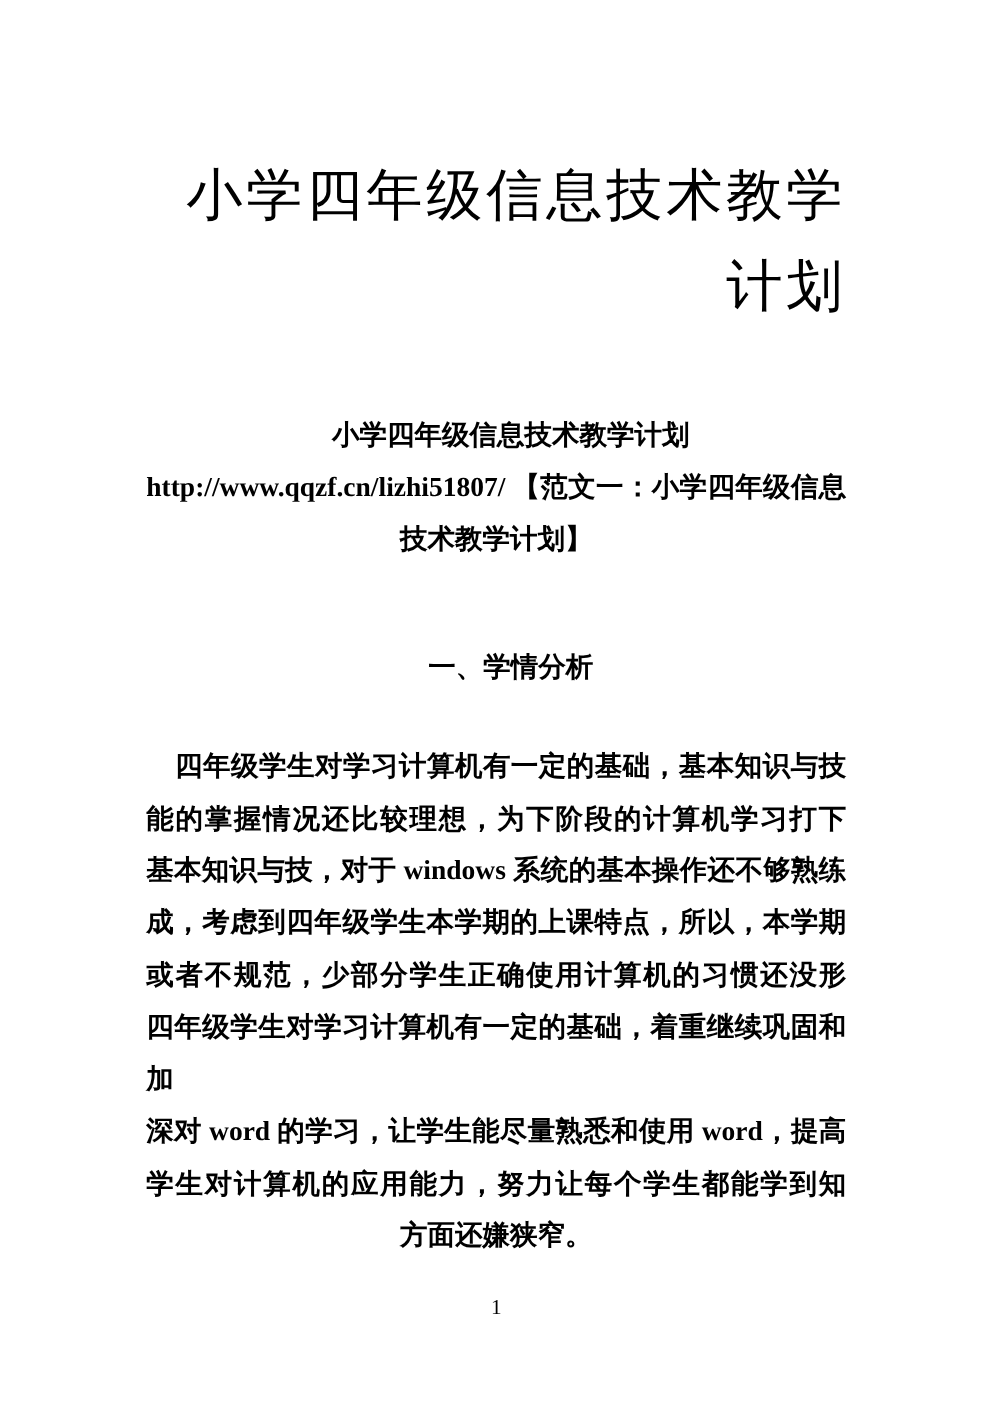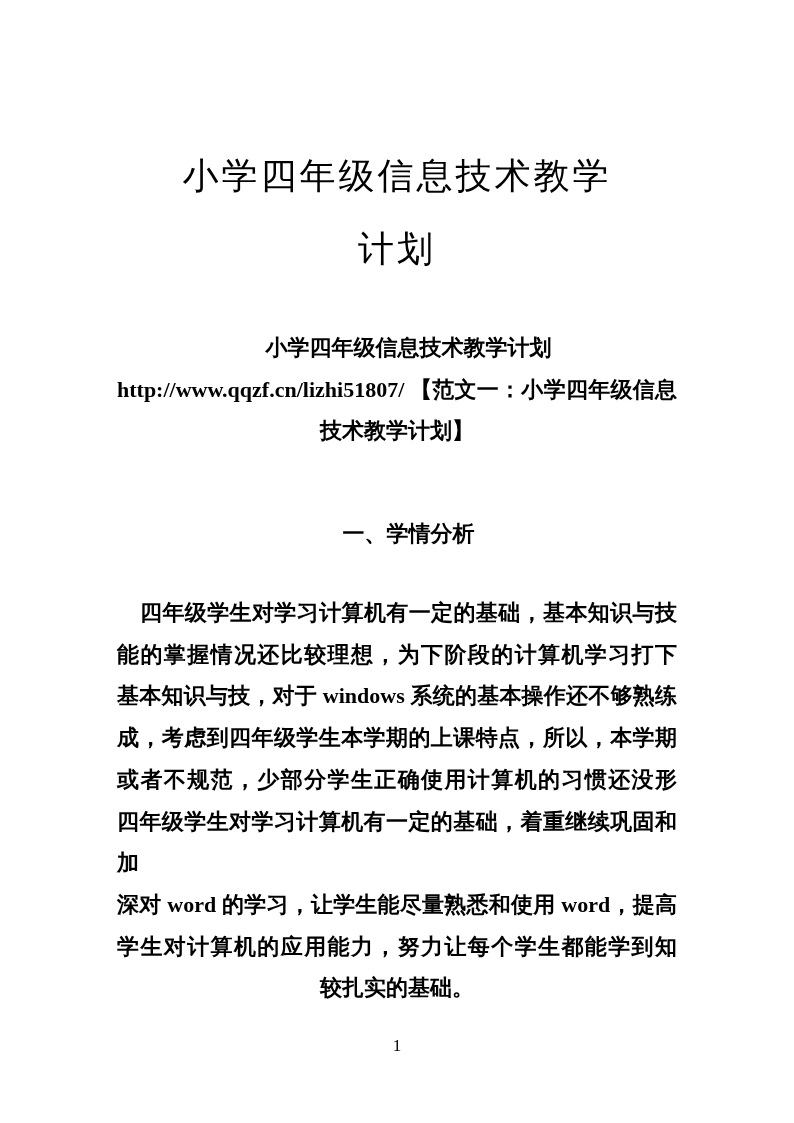--- a/index.html
+++ b/index.html
@@ -12,27 +12,27 @@
     width: 794px;
     height: 1123px;
     background: #ffffff;
     color: #000000;
     font-family: "Liberation Serif", "DejaVu Serif", serif;
     overflow: hidden;
   }
   .doc-title {
     position: absolute;
     left: 117px;
-    top: 140px;
+    top: 120px;
     width: 560px;
-    font-size: 36px;
+    font-size: 45px;
     line-height: 73px;
     font-weight: 400;
     letter-spacing: 3px;
-    text-align: center;
+    text-align: right;
   }
   .title-line { display: block; }
   .block {
     position: absolute;
     left: 117px;
     width: 560px;
     font-size: 22px;
     line-height: 41.7px;
     font-weight: 700;
   }
@@ -79,18 +79,18 @@
 
   <div class="block para">
     <div class="line jline indent">四年级学生对学习计算机有一定的基础，基本知识与技</div>
     <div class="line jline">能的掌握情况还比较理想，为下阶段的计算机学习打下</div>
     <div class="line jline">基本知识与技，对于 windows 系统的基本操作还不够熟练</div>
     <div class="line jline">成，考虑到四年级学生本学期的上课特点，所以，本学期</div>
     <div class="line jline">或者不规范，少部分学生正确使用计算机的习惯还没形</div>
     <div class="line jline">四年级学生对学习计算机有一定的基础，着重继续巩固和加</div>
     <div class="line jline">深对 word 的学习，让学生能尽量熟悉和使用 word，提高</div>
     <div class="line jline">学生对计算机的应用能力，努力让每个学生都能学到知</div>
-    <div class="line">较扎实的基础。</div>
+    <div class="line">方面还嫌狭窄。</div>
   </div>
 
   <div class="footer">1</div>
 
 </div>
 
 </body></html>

